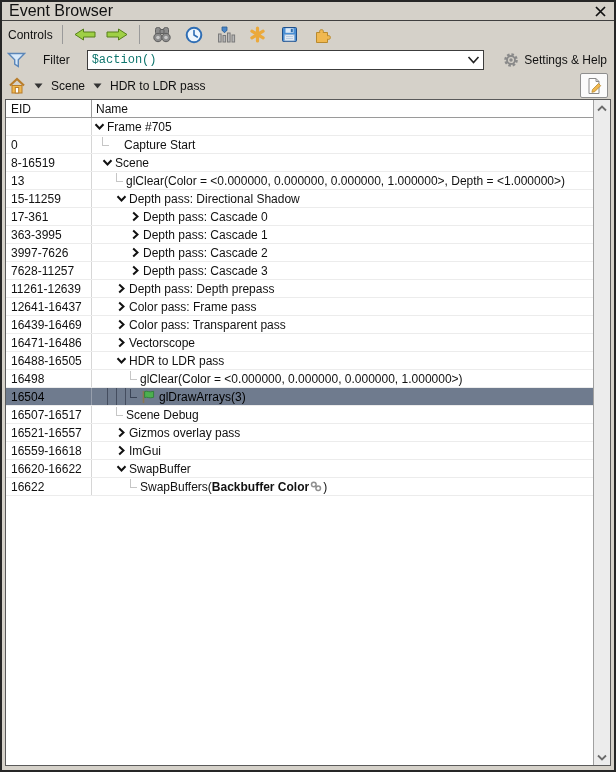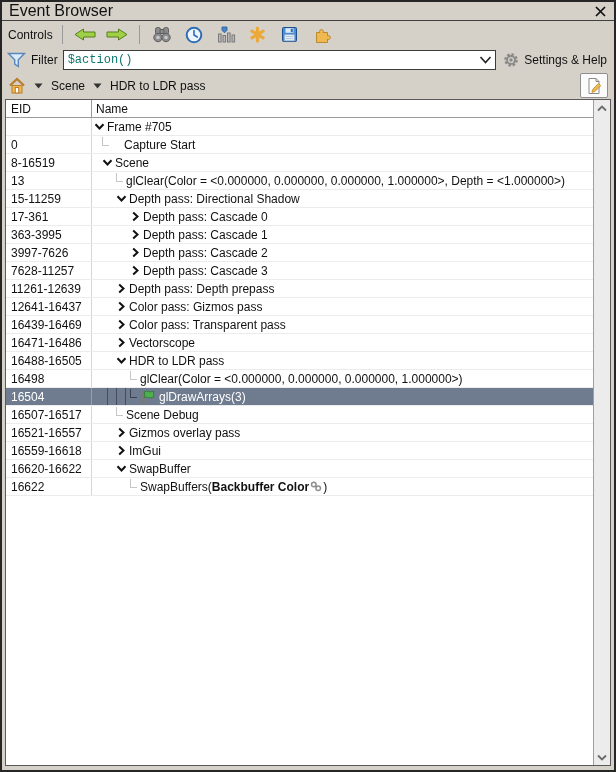--- a/index.html
+++ b/index.html
@@ -12,21 +12,21 @@
   svg{display:block}
   
   .titlebar{flex:0 0 18px;display:flex;align-items:center;justify-content:space-between;
     padding:0 7px;border-bottom:1px solid #3f3f3f;}
   .titlebar .t{font-size:16px}
   
   .toolbar{flex:0 0 27px;display:flex;align-items:center;padding:0 6px;gap:6px}
   .vsep{width:1px;height:19px;background:#9a9a9a;margin:0 3px}
   .tbtn{width:26px;height:22px;display:flex;align-items:center;justify-content:center}
   
-  .filterrow{flex:0 0 24px;display:flex;align-items:center;padding:0 5px;gap:5px}
+  .filterrow{flex:0 0 24px;display:flex;align-items:center;padding:0 5px;gap:17px}
   .combo{flex:1;height:18px;border:1px solid #3c3c3c;background:#fff;display:flex;
     align-items:center;padding:0 3px 0 4px;gap:4px;min-width:0}
   .combo input{flex:1;border:none;outline:none;background:transparent;min-width:0;
     font-family:Liberation Mono, monospace;font-size:12px;padding:0;color:#0f766e}
   .settings{display:flex;align-items:center;gap:5px;padding:0 2px;white-space:nowrap}
   
   .crumbrow{flex:0 0 27px;display:flex;align-items:center;padding:0 6px;gap:8px}
   .crumb{white-space:nowrap}
   .editbtn{margin-left:auto;width:26px;height:23px;background:#fbfbfb;border:1px solid #8f8f8f;
     border-radius:2px;display:flex;align-items:center;justify-content:center}
@@ -40,21 +40,21 @@
   .rows{margin-right:4px}
   .trow{display:flex;height:18px;box-sizing:border-box;border-bottom:1px solid #ececec;
     align-items:stretch;background:#fff}
   .cell-eid{width:80px;flex:0 0 80px;padding-left:5px;border-right:1px solid #d6d6d6;
     display:flex;align-items:center;box-sizing:content-box}
   .cell-name{flex:1;display:flex;align-items:center;position:relative;
     white-space:nowrap;overflow:hidden}
   .twisty{flex:0 0 13px;display:flex;align-items:center}
   .connector{flex:0 0 6px;height:8px;border-left:1px solid #c6c6c6;border-bottom:1px solid #c6c6c6;
     margin:-7px 3px 0 0}
-  .trow.selected{background:#6f7b8e;color:#ffffff}
+  .trow.selected{background:#6f7b8e;color:#000000}
   .trow.selected .cell-eid{border-right-color:rgba(255,255,255,.28)}
   .trow.selected .connector{border-color:rgba(15,22,38,.55)}
   .guide{position:absolute;top:0;bottom:0;width:1px;background:rgba(15,22,38,.45)}
   .flag{display:flex;margin:0 4px 0 1px}
   .linkicon{display:inline-flex;margin:0 1px;vertical-align:-1px}
   
   .scrollbar{position:absolute;top:0;right:0;bottom:0;width:16px;background:#ececec;
     border-left:1px solid #a0a0a0;display:flex;flex-direction:column;justify-content:space-between;
     align-items:center}
   .sbtn{width:16px;height:16px;display:flex;align-items:center;justify-content:center}
@@ -305,21 +305,21 @@
         </div>
       </div>
       <div class="trow">
         <div class="cell-eid">12641-16437</div>
         <div class="cell-name" style="padding-left: 24px;">
           <span class="twisty">
             <svg width="11" height="11" viewBox="0 0 11 11">
               <path d="M3.2 1.5 L7.5 5.5 L3.2 9.5" fill="none" stroke="#111" stroke-width="2"></path>
             </svg>
           </span>
-          <span>Color pass: Gizmos pass</span>
+          <span>Color pass: Frame pass</span>
         </div>
       </div>
       <div class="trow">
         <div class="cell-eid">16439-16469</div>
         <div class="cell-name" style="padding-left: 24px;">
           <span class="twisty">
             <svg width="11" height="11" viewBox="0 0 11 11">
               <path d="M3.2 1.5 L7.5 5.5 L3.2 9.5" fill="none" stroke="#111" stroke-width="2"></path>
             </svg>
           </span>

